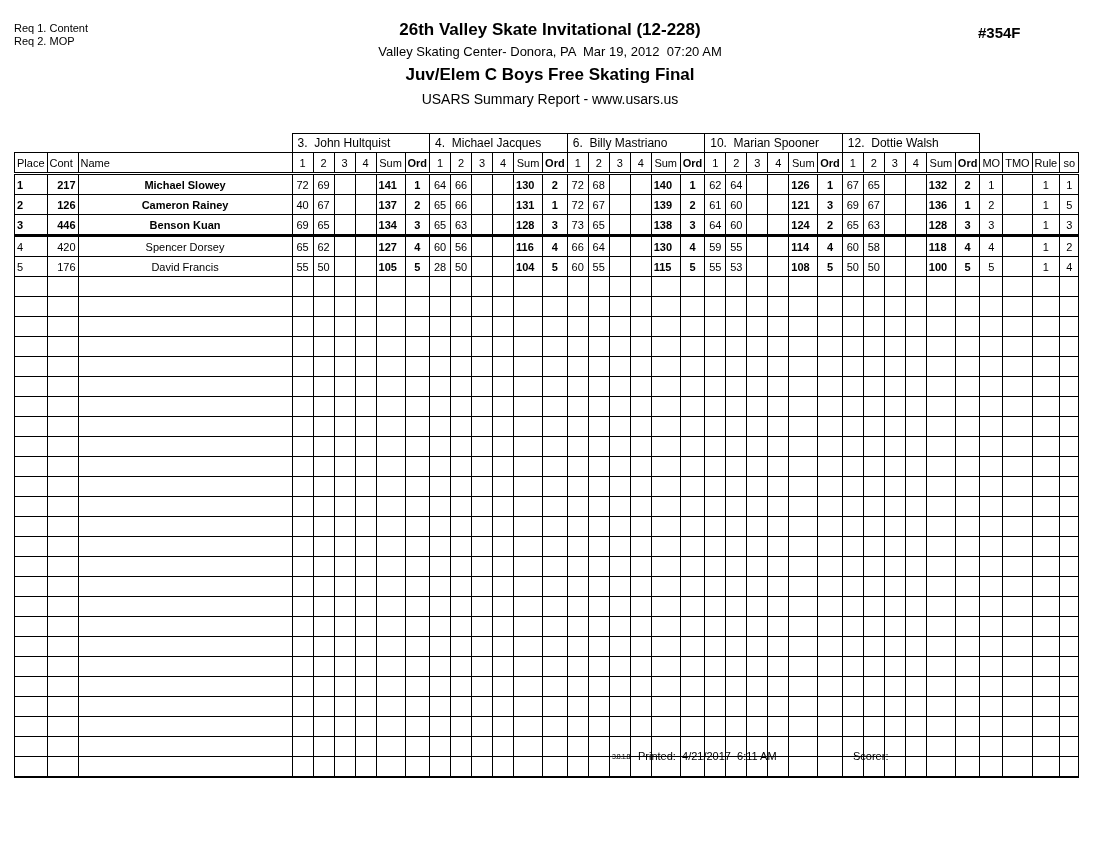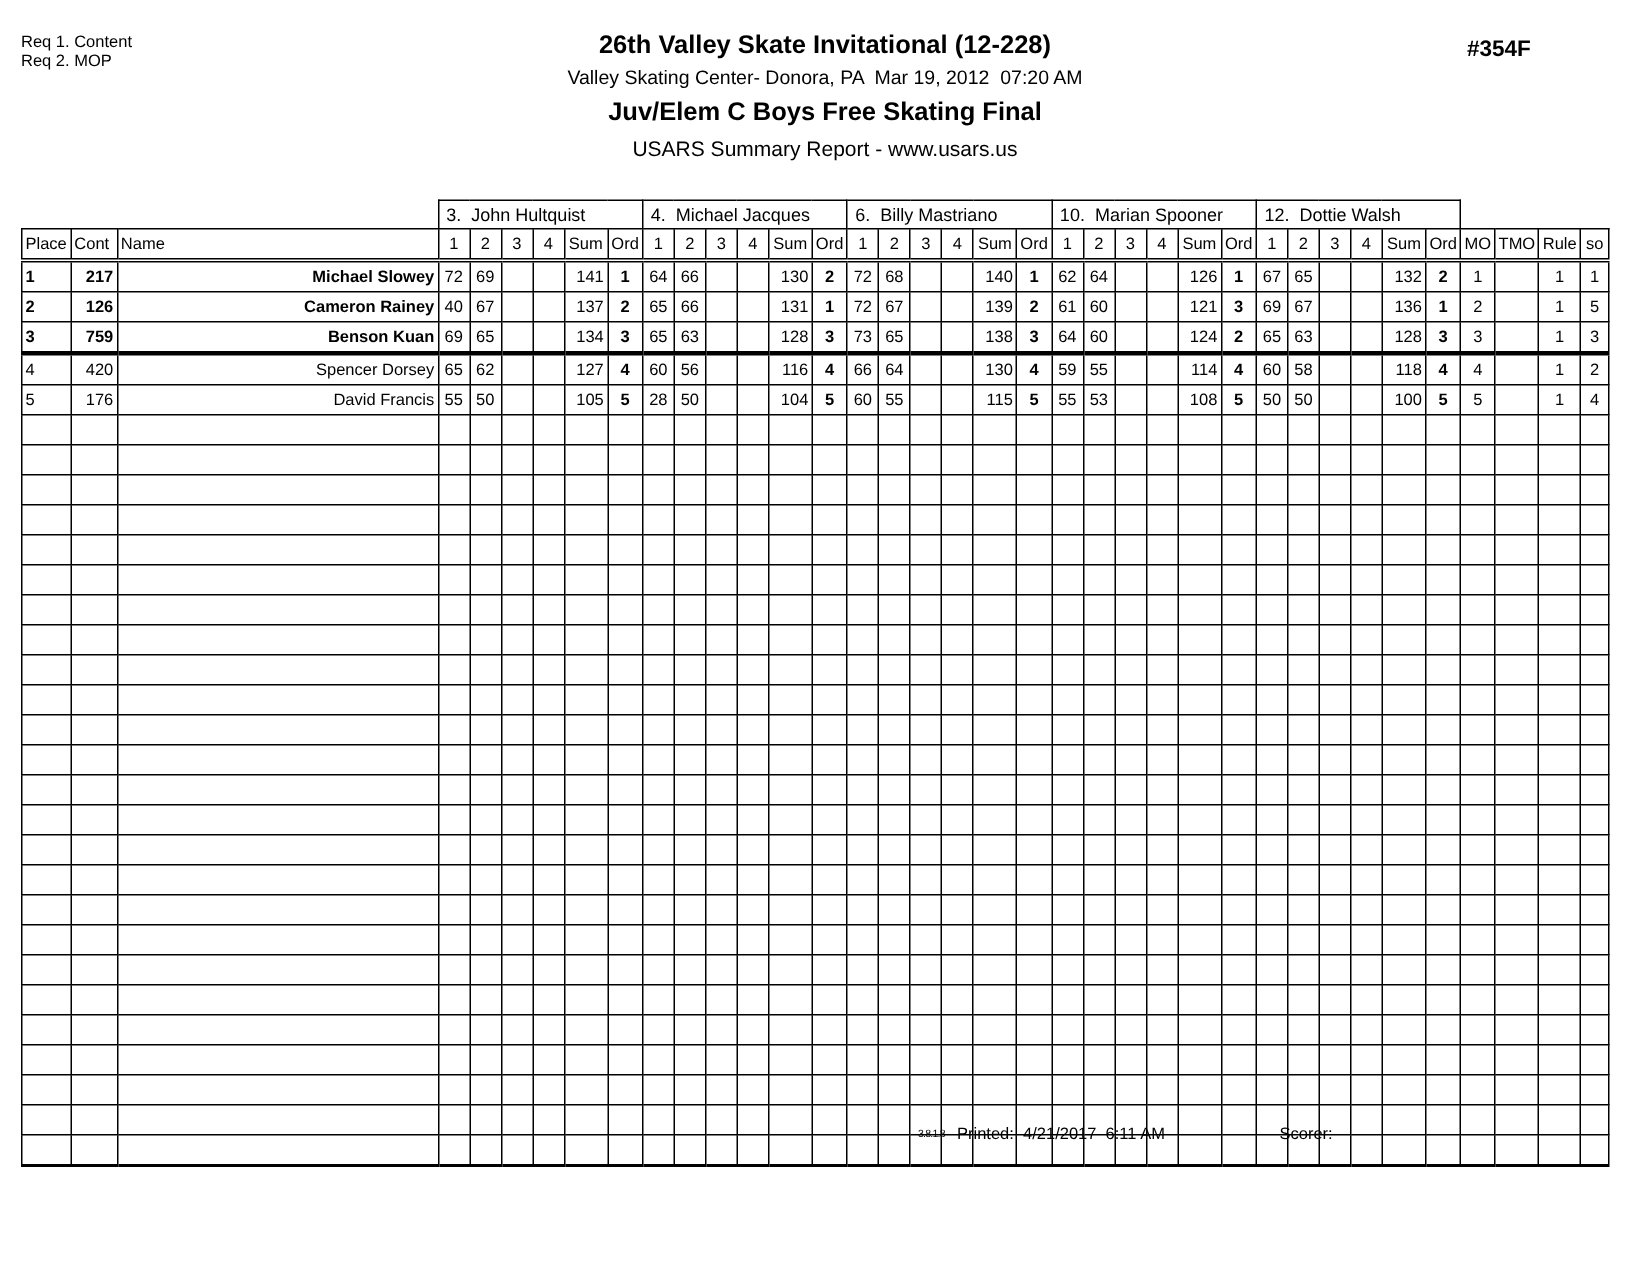--- a/index.html
+++ b/index.html
@@ -18,25 +18,25 @@
   
   table.score{position:absolute;left:14px;top:133px;border-collapse:collapse;table-layout:fixed;}
   table.score td{border:1px solid #000;height:19px;padding:0 2px;font-size:11px;
                  line-height:18px;overflow:hidden;white-space:pre;}
   tr.judge-row td{border:none;height:18px;}
   tr.judge-row td.judgebox{border:1px solid #000;font-size:12px;padding-left:5px;text-align:left;}
   tr.hdr-row td{border-bottom:3px double #000;font-weight:normal;}
   td.c{text-align:center;} td.l{text-align:left;}
   td.place{padding-left:5px;text-align:left;}
   td.cont{text-align:right;padding-right:4px;}
-  td.name{padding-left:5px;text-align:right;}
+  td.name{padding-left:5px;text-align:center;}
   td.score-cell{text-align:center;}
-  td.sum{text-align:right;padding-right:3px;}
+  td.sum{padding-right:3px;font-weight:bold;}
   td.ord{border-left:4px solid #000;border-right:4px solid #000;text-align:center;font-weight:bold;}
-  tr.hdr-row td.ord{font-weight:normal;margin-top:24px;}
+  tr.hdr-row td.ord{font-weight:bold;margin-top:24px;}
   tr.toprow td.place,tr.toprow td.cont,tr.toprow td.name{font-weight:bold;}
   tr.sep td{border-bottom:3px solid #000;}
   td.colfirst{border-left-width:2px;}
   tbody tr:last-child td{border-bottom-width:2px;}
 
   
   .footer-version{position:absolute;left:612px;top:753px;font-size:7px;letter-spacing:-0.5px;}
   .footer-printed{position:absolute;left:638px;top:750px;font-size:11px;white-space:pre;}
   .footer-scorer{position:absolute;left:853px;top:750px;font-size:11px;white-space:pre;}
 </style>
@@ -219,21 +219,21 @@
           <td class="score-cell"></td>
           <td class="sum">136</td>
           <td class="ord">1</td>
           <td class="c">2</td>
           <td class="c"></td>
           <td class="c">1</td>
           <td class="c">5</td>
         </tr>
         <tr class="toprow sep">
           <td class="place colfirst">3</td>
-          <td class="cont">759</td>
+          <td class="cont">446</td>
           <td class="name">Benson Kuan</td>
           <td class="score-cell">69</td>
           <td class="score-cell">65</td>
           <td class="score-cell"></td>
           <td class="score-cell"></td>
           <td class="sum">134</td>
           <td class="ord">3</td>
           <td class="score-cell">65</td>
           <td class="score-cell">63</td>
           <td class="score-cell"></td>

